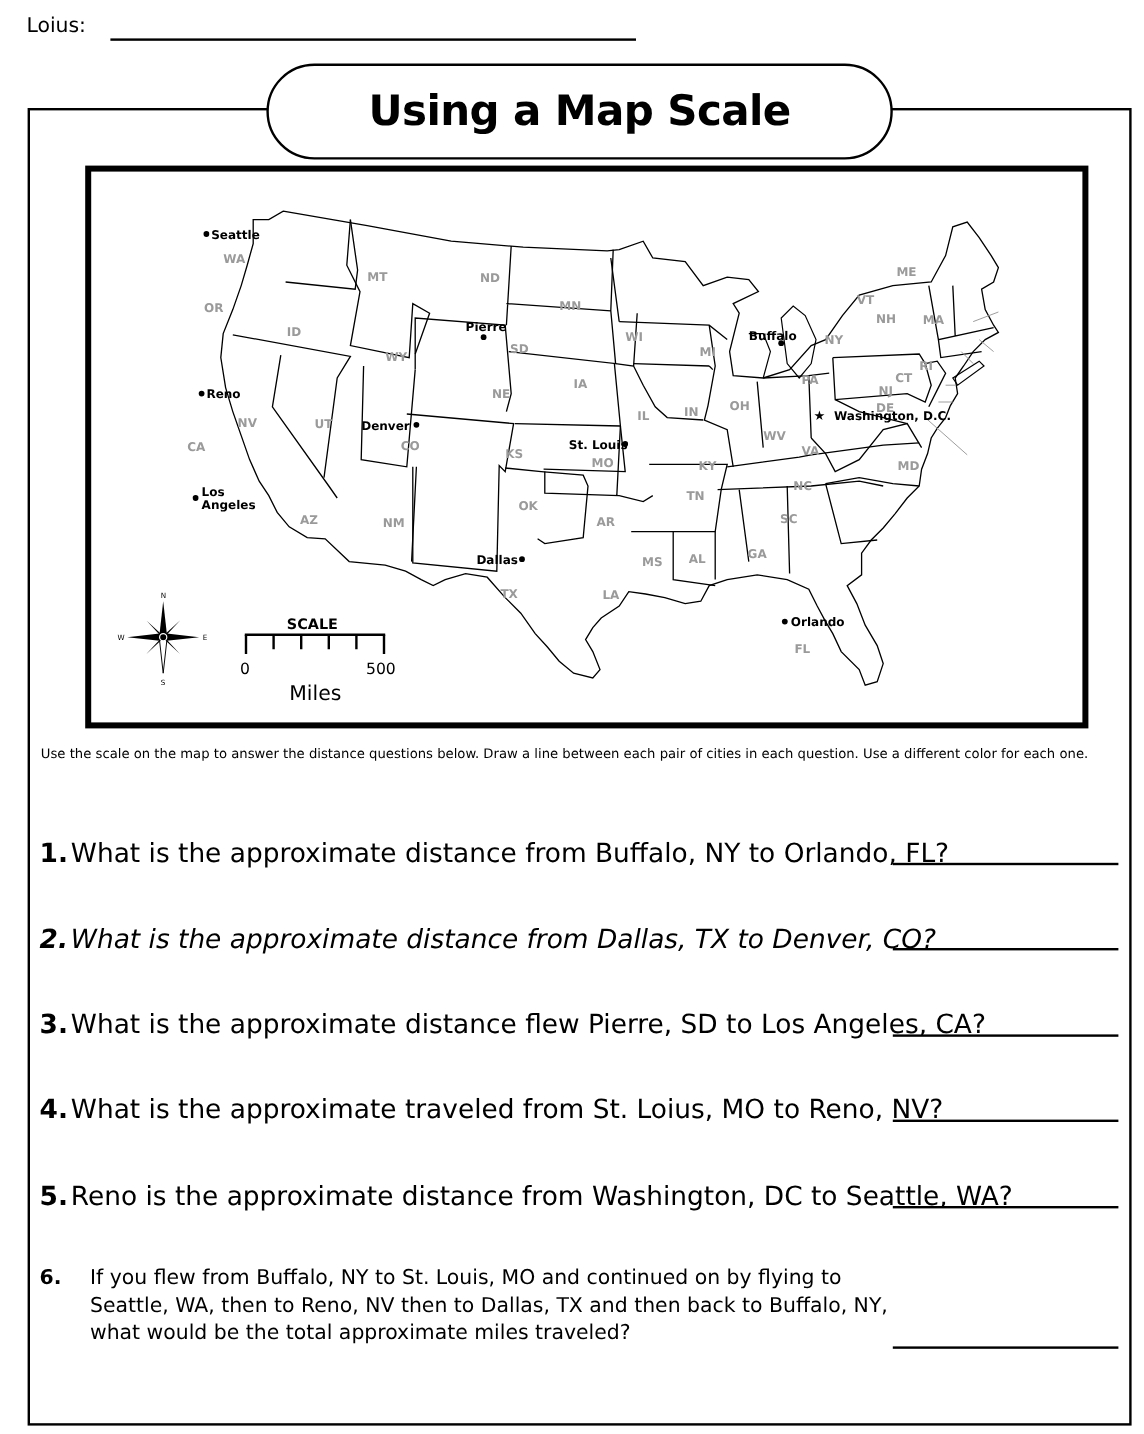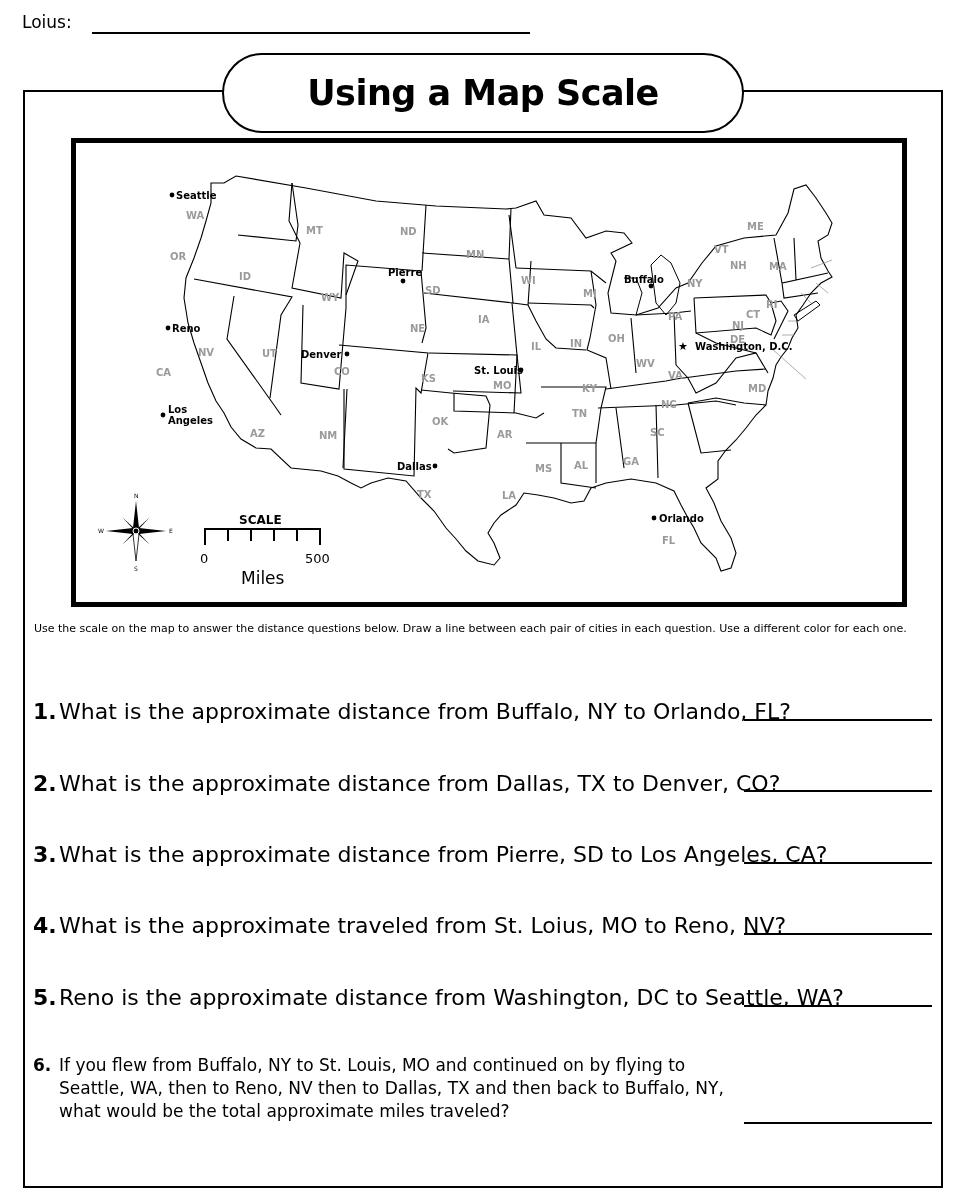--- a/index.html
+++ b/index.html
@@ -21,21 +21,21 @@
   .scale-title { position: absolute; left: 163px; top: 370px; font-weight: bold; font-size: 12px; }
   .scale-0 { position: absolute; left: 124px; top: 408px; font-size: 13px; }
   .scale-500 { position: absolute; left: 229px; top: 408px; font-size: 13px; }
   .scale-unit { position: absolute; left: 165px; top: 425px; font-size: 17px; }
   .instructions { position: absolute; left: 34px; top: 617px; width: 900px; font-size: 11px; line-height: 24px; }
   .q { position: absolute; left: 33px; font-size: 22px; line-height: 24px; }
   .q .num { display: inline-block; width: 26px; font-weight: bold; }
   .answer-line { position: absolute; left: 744px; width: 188px; border-top: 2px solid #000; height: 0; }
   .q6 { position: absolute; left: 33px; top: 1054px; width: 720px; font-size: 17px; line-height: 23px; }
   .q6 .num { position: absolute; left: 0; top: 0; font-weight: bold; }
-  .q6 .txt { margin-left: 26px; display: block; }
+  .q6 .txt { margin-left: 42px; display: block; }
 </style>
 </head>
 <body>
 
 <div class="name-row">Loius:</div>
 <div class="name-line"></div>
 
 <div class="outer"></div>
 
 <div class="title-pill">
@@ -198,24 +198,24 @@
   <div class="scale-0">0</div>
   <div class="scale-500">500</div>
   <div class="scale-unit">Miles</div>
 </div>
 
 <div class="instructions">Use the scale on the map to answer the distance questions below.  Draw a line between each pair of cities in each question.  Use a different color for each one.</div>
 
 <div class="q" style="top:700px;"><span class="num">1.</span><span>What is the approximate distance from Buffalo, NY to Orlando, FL?</span></div>
 <div class="answer-line" style="top:719px;"></div>
 
-<div class="q" style="top:772px;"><span class="num">2.</span><span>What is the approximate distance from Dallas, TX to Denver, CO?</span></div>
+<div class="q" style="top:772px;font-style:italic;"><span class="num">2.</span><span>What is the approximate distance from Dallas, TX to Denver, CO?</span></div>
 <div class="answer-line" style="top:790px;"></div>
 
-<div class="q" style="top:843px;"><span class="num">3.</span><span>What is the approximate distance from Pierre, SD to Los Angeles, CA?</span></div>
+<div class="q" style="top:843px;"><span class="num">3.</span><span>What is the approximate distance flew Pierre, SD to Los Angeles, CA?</span></div>
 <div class="answer-line" style="top:862px;"></div>
 
 <div class="q" style="top:914px;"><span class="num">4.</span><span>What is the approximate traveled from St. Loius, MO to Reno, NV?</span></div>
 <div class="answer-line" style="top:933px;"></div>
 
 <div class="q" style="top:986px;"><span class="num">5.</span><span>Reno is the approximate distance from Washington, DC to Seattle, WA?</span></div>
 <div class="answer-line" style="top:1005px;"></div>
 
 <div class="q6">
   <span class="num">6.</span>

